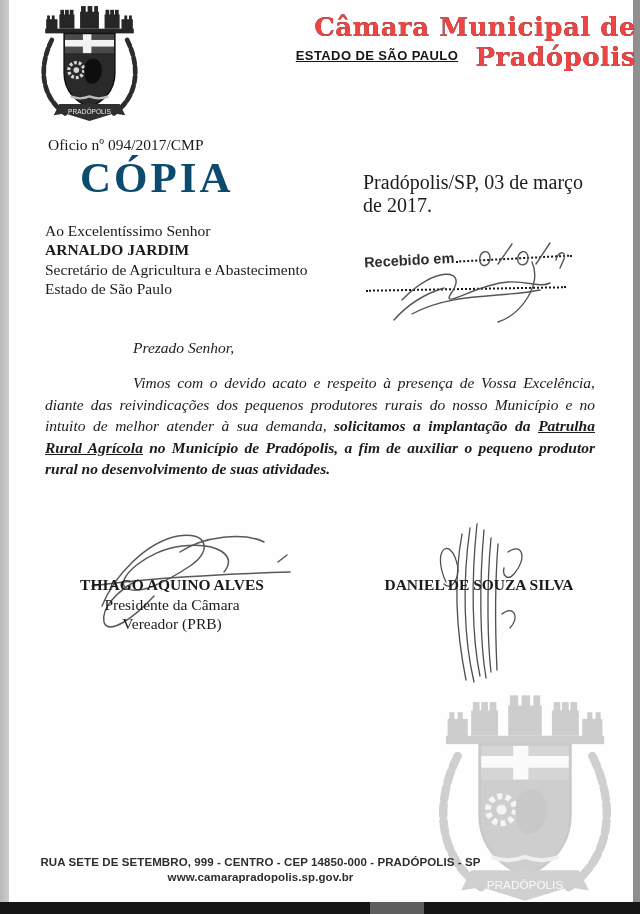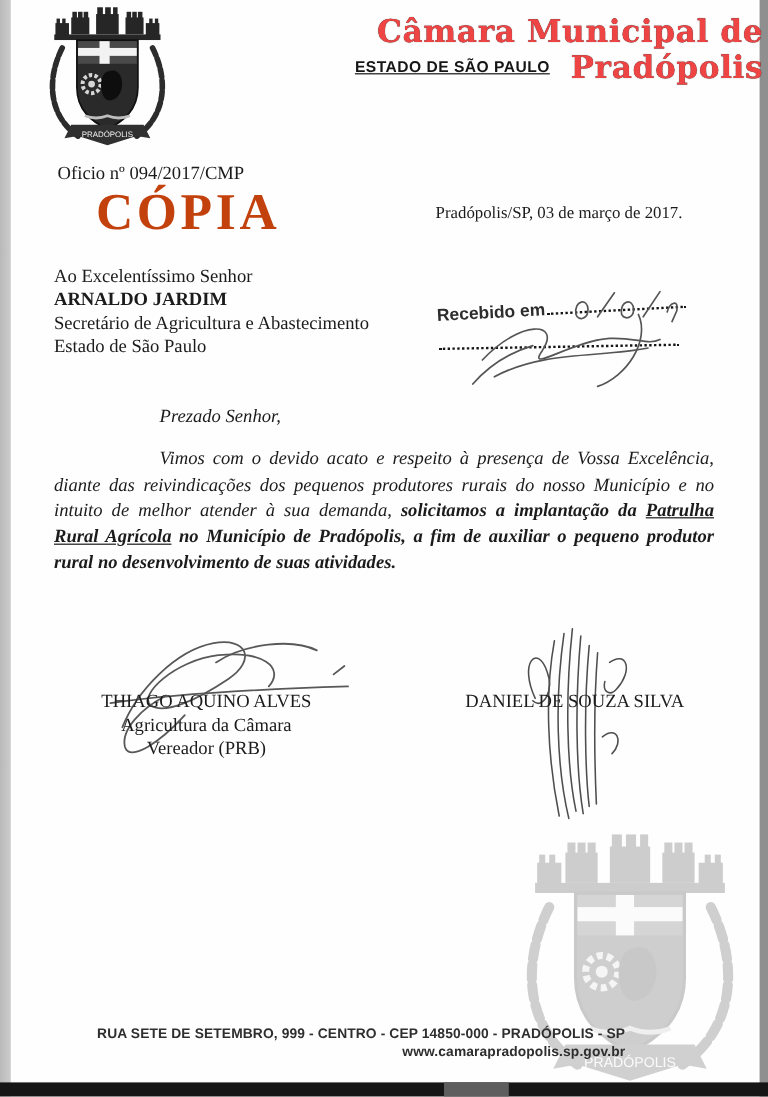--- a/index.html
+++ b/index.html
@@ -22,23 +22,23 @@
   }
   .state-line{
     left:277px;top:48px;width:200px;text-align:center;
     font-family:"Liberation Sans",sans-serif;font-weight:bold;font-size:13px;
     text-decoration:underline;letter-spacing:.4px;color:#151515;
   }
   
   .reference{left:48px;top:136px;font-size:15.5px;}
   .copy-stamp{
     left:80px;top:153px;font-family:"Liberation Serif",serif;
-    font-size:43px;font-weight:600;letter-spacing:3px;color:#c2410c;
-  }
-  .place-date{left:363px;top:171px;width:220px;font-size:14px;}
+    font-size:43px;font-weight:600;letter-spacing:3px;color:#0c4a6e;
+  }
+  .place-date{left:363px;top:171px;width:220px;font-size:20px;}
   
   .recipient{left:45px;top:221px;font-size:15.5px;line-height:19.4px;}
   .recipient .bold{font-weight:bold;}
   
   .received{left:364px;top:240px;width:215px;height:85px;z-index:3;}
   .received-row{position:absolute;left:0;top:8px;transform:rotate(-3deg);white-space:nowrap;}
   .received-label{
     font-family:"Liberation Sans",sans-serif;font-weight:bold;font-size:14.5px;color:#2d2d2d;
   }
   .dotline{display:inline-block;width:116px;height:12px;border-bottom:2.2px dotted #161616;margin-left:2px;}
@@ -48,27 +48,27 @@
   .salutation{left:133px;top:339px;font-size:15.5px;font-style:italic;}
   .para{left:45px;width:550px;font-size:15.5px;line-height:21.5px;text-align:justify;font-style:italic;}
   .para.p1{top:372px;text-indent:88px;}
   .para.p2{top:468px;text-indent:88px;}
   .run.bold{font-weight:bold;}
   .run.underline{text-decoration:underline;}
   
   .sig-block{top:575px;width:230px;text-align:center;font-size:15.5px;line-height:19.5px;z-index:2;}
   .sig-left{left:57px;}
   .sig-right{left:364px;}
-  .sig-name{font-weight:normal;}
+  .sig-name{font-weight:bold;}
   .sig-scribble{z-index:1;}
   
   .watermark{left:424px;top:692px;opacity:.22;z-index:0;}
   
   .footer{
-    left:0;top:855px;width:521px;text-align:right;z-index:2;
+    left:0;top:855px;width:521px;text-align:center;z-index:2;
     font-family:"Liberation Sans",sans-serif;font-weight:bold;
     font-size:11.5px;line-height:14.6px;color:#2e2e2e;letter-spacing:.1px;
   }
   svg{display:block;}
 </style>
 </head>
 <body>
 
 <div class="page">
 
@@ -179,21 +179,21 @@
     <path d="M64,16 C59,72 60,128 66,164"></path>
     <path d="M71,24 C66,78 68,132 71,158"></path>
     <path d="M78,30 C74,82 76,134 77,156"></path>
     <path d="M26,68 C12,38 28,22 36,46 C42,62 32,78 24,70"></path>
     <path d="M88,38 C102,28 108,44 94,60 C88,67 82,62 84,54"></path>
     <path d="M82,100 C94,90 100,104 90,114"></path>
   </svg>
 
   <div class="abs sig-block sig-left">
     <div class="sig-name">THIAGO AQUINO ALVES</div>
-    <div>Agricultura da Câmara</div>
+    <div>Presidente da Câmara</div>
     <div>Vereador (PRB)</div>
   </div>
   <div class="abs sig-block sig-right">
     <div class="sig-name">DANIEL DE SOUZA SILVA</div>
   </div>
 
   <div class="abs footer">
     <div>RUA SETE DE SETEMBRO, 999 - CENTRO - CEP 14850-000 - PRADÓPOLIS - SP</div>
     <div>www.camarapradopolis.sp.gov.br</div>
   </div>

